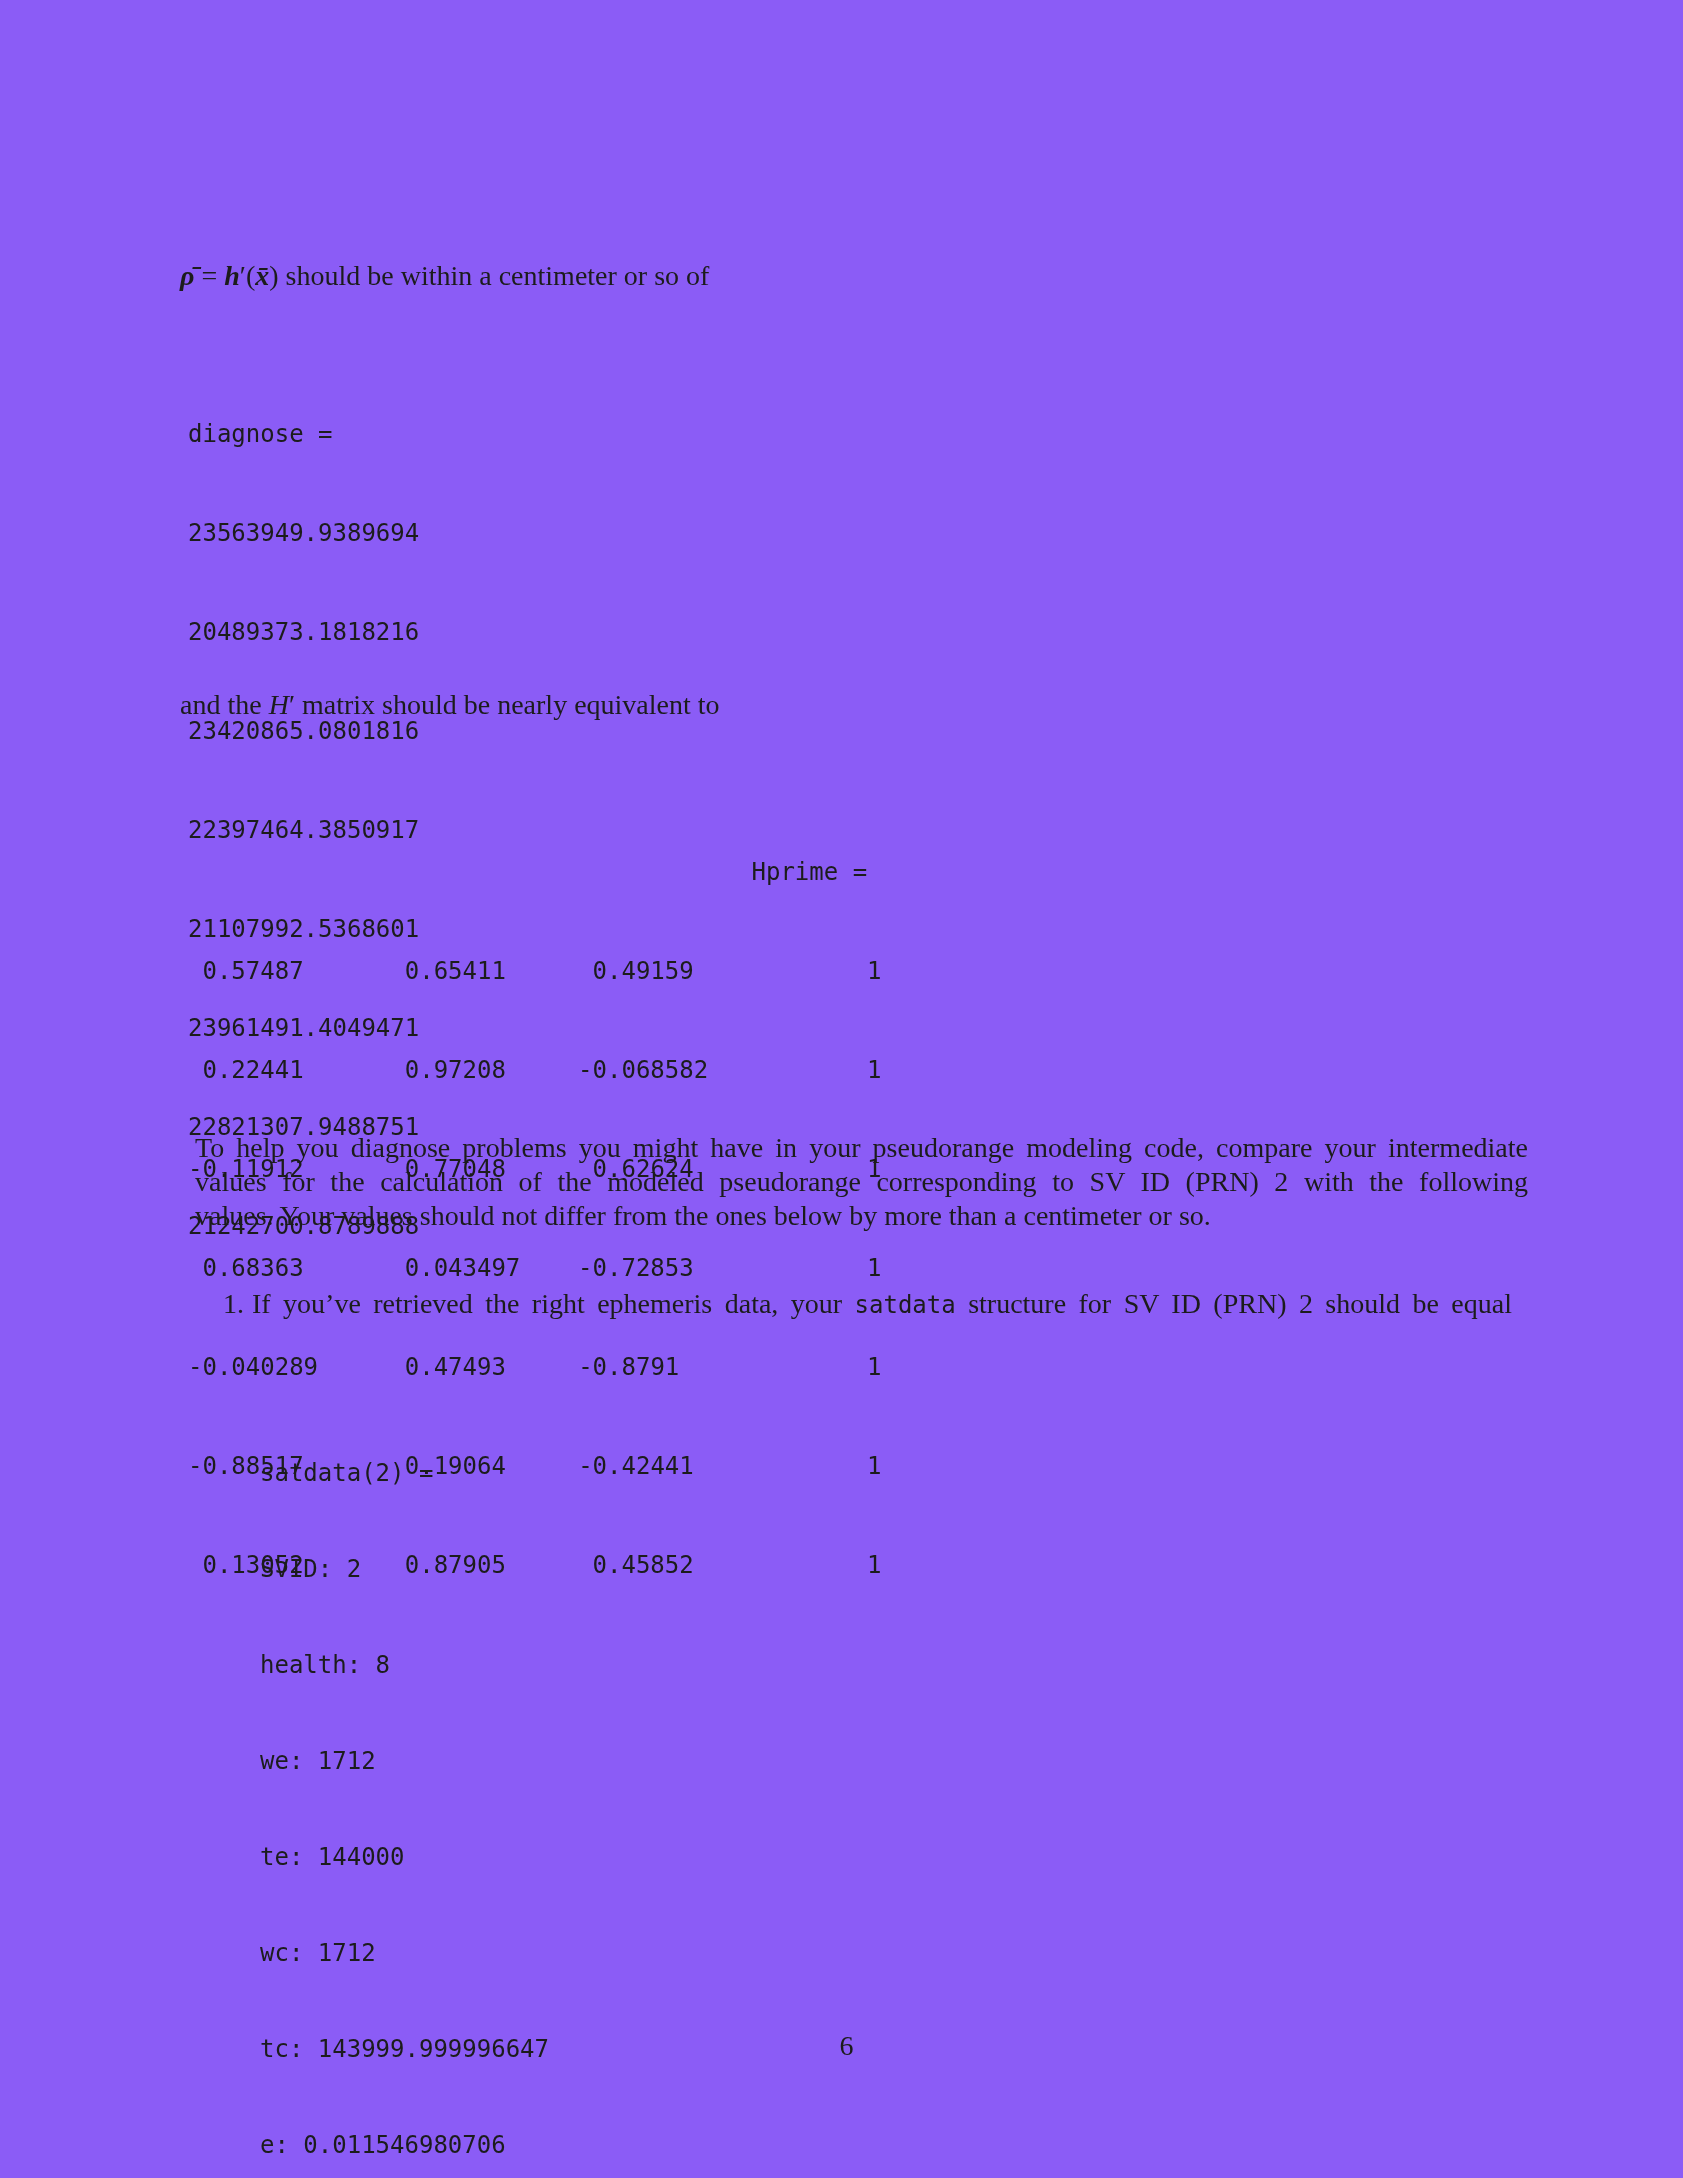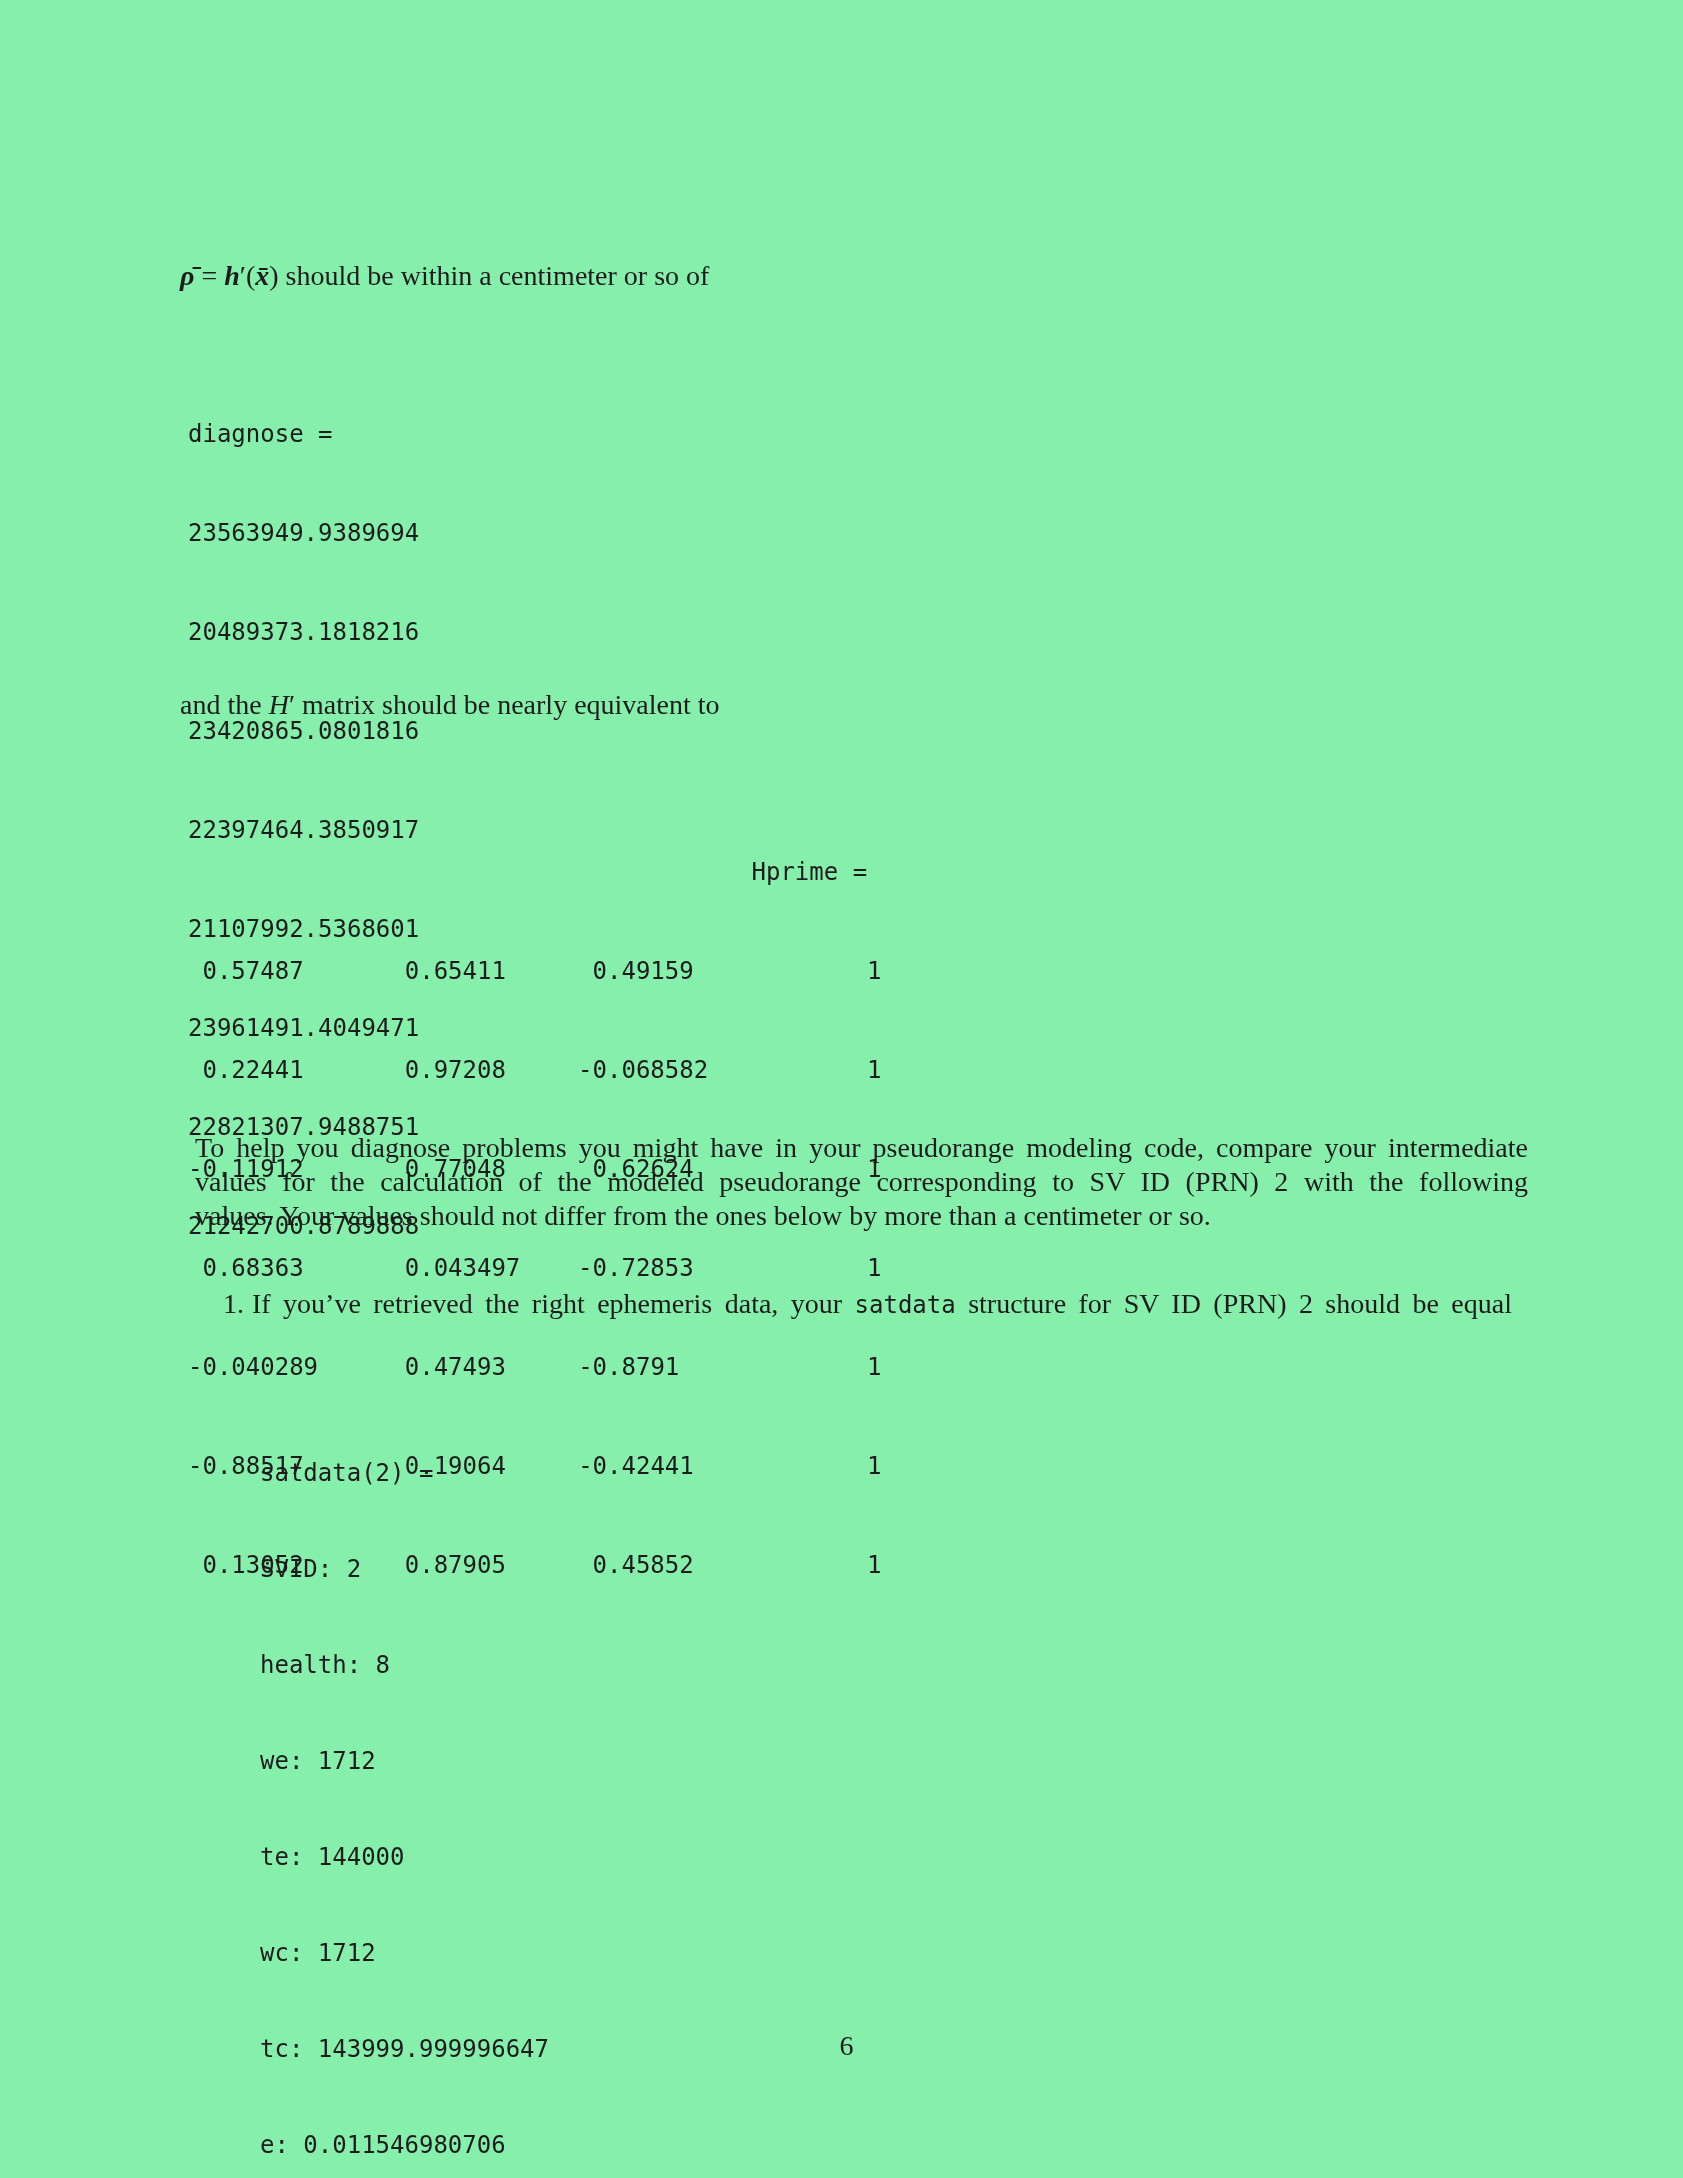--- a/index.html
+++ b/index.html
@@ -4,21 +4,21 @@
 <style>
   html, body {
     margin: 0;
     padding: 0;
     background: #ffffff;
   }
   .page {
     position: relative;
     width: 1683px;
     height: 2178px;
-    background: #86efac;
+    background: #8b5cf6;
     color: #1c1c1c;
     overflow: hidden;
   }
   .serif {
     font-family: "Liberation Serif", serif;
     font-size: 28px;
     line-height: 34px;
   }
   .mono {
     font-family: "DejaVu Sans Mono", monospace;

